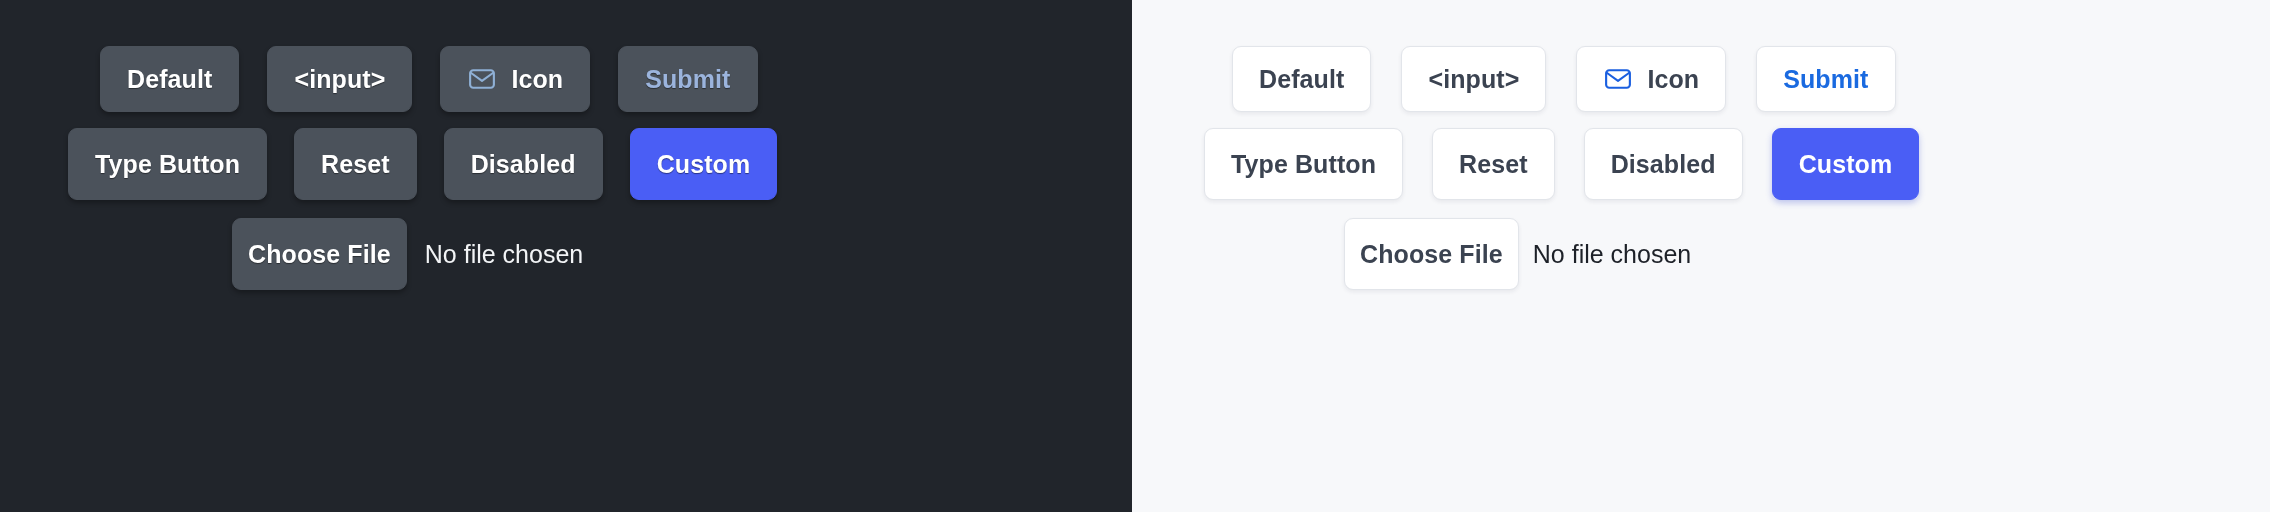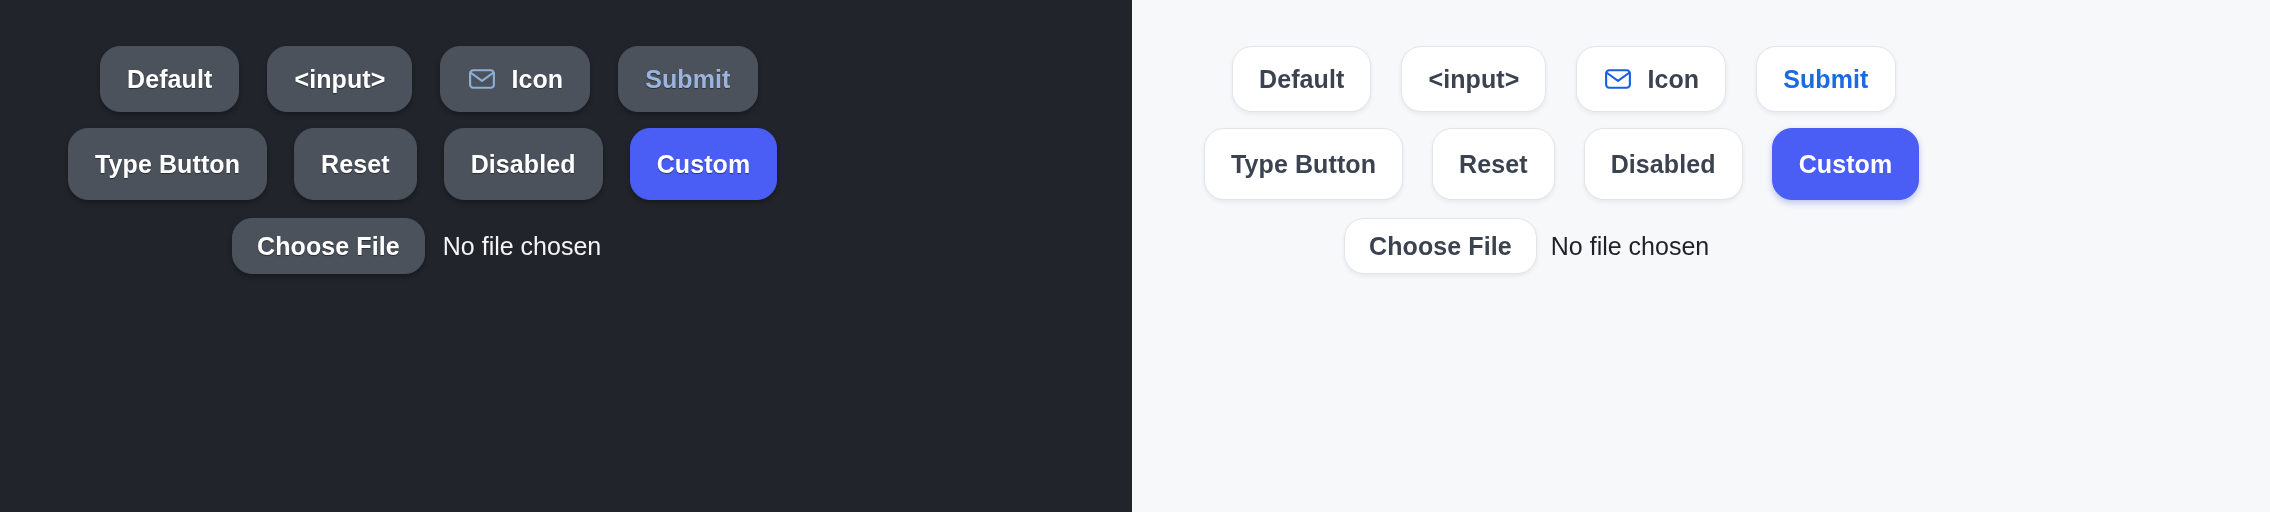--- a/index.html
+++ b/index.html
@@ -58,33 +58,33 @@
   .panel-light .row-2 { padding-left: 72px; gap: 29px; }
   .panel-light .row-3 { padding-left: 212px; }
 
   
   .btn {
     box-sizing: border-box;
     display: inline-flex;
     align-items: center;
     justify-content: center;
     gap: 14px;
-    border-radius: 20px;
+    border-radius: 9px;
     font-size: 25px;
     font-weight: bold;
     letter-spacing: 0.1px;
     white-space: nowrap;
     cursor: pointer;
     border: 1px solid transparent;
     user-select: none;
   }
 
   .btn-h1 { height: 66px; padding: 0 26px; }
   .btn-h2 { height: 72px; padding: 0 26px; }
-  .btn-file { height: 56px; padding: 0 24px; }
+  .btn-file { height: 72px; padding: 0 15px; }
 
   
   .panel-dark .btn {
     background: #4b525b;
     color: #ffffff;
     border-color: #4b525b;
     box-shadow: 0 3px 5px rgba(0,0,0,0.30);
     text-shadow: 0 1px 1px rgba(0,0,0,0.45);
   }
   .panel-dark .btn-submit { color: #9bb4dd; }

